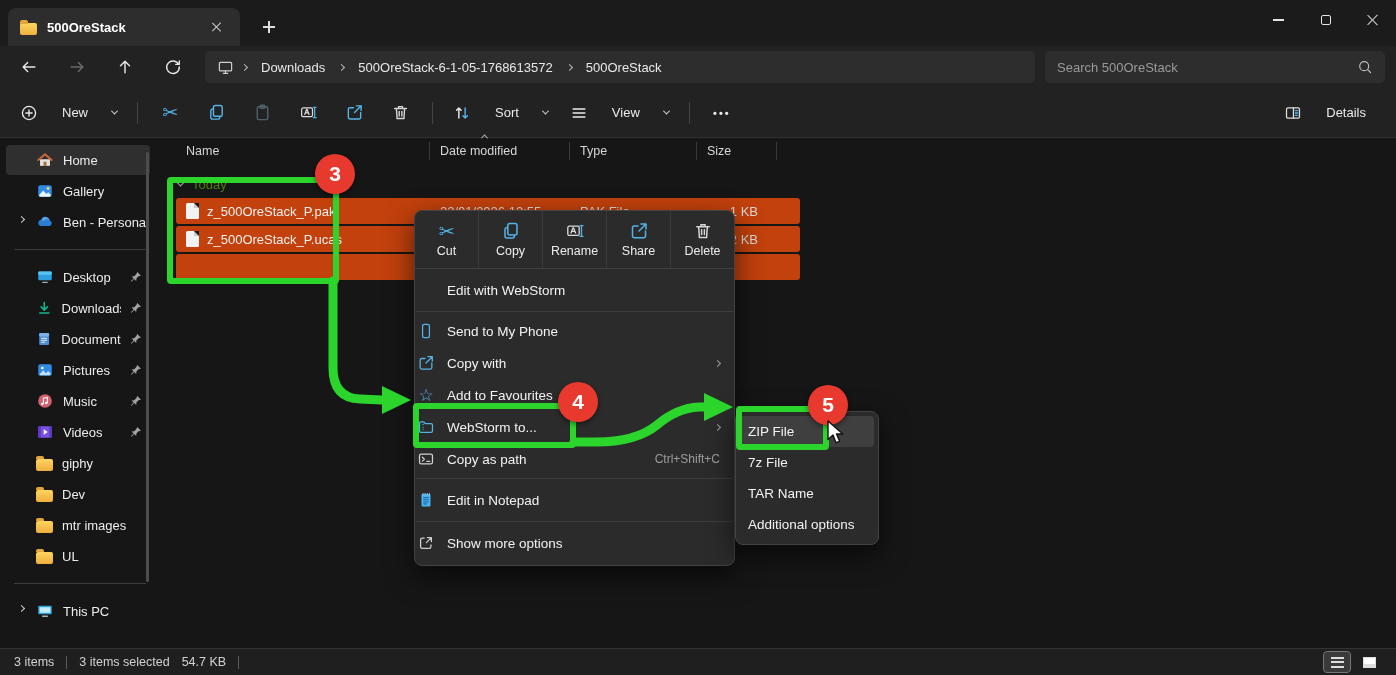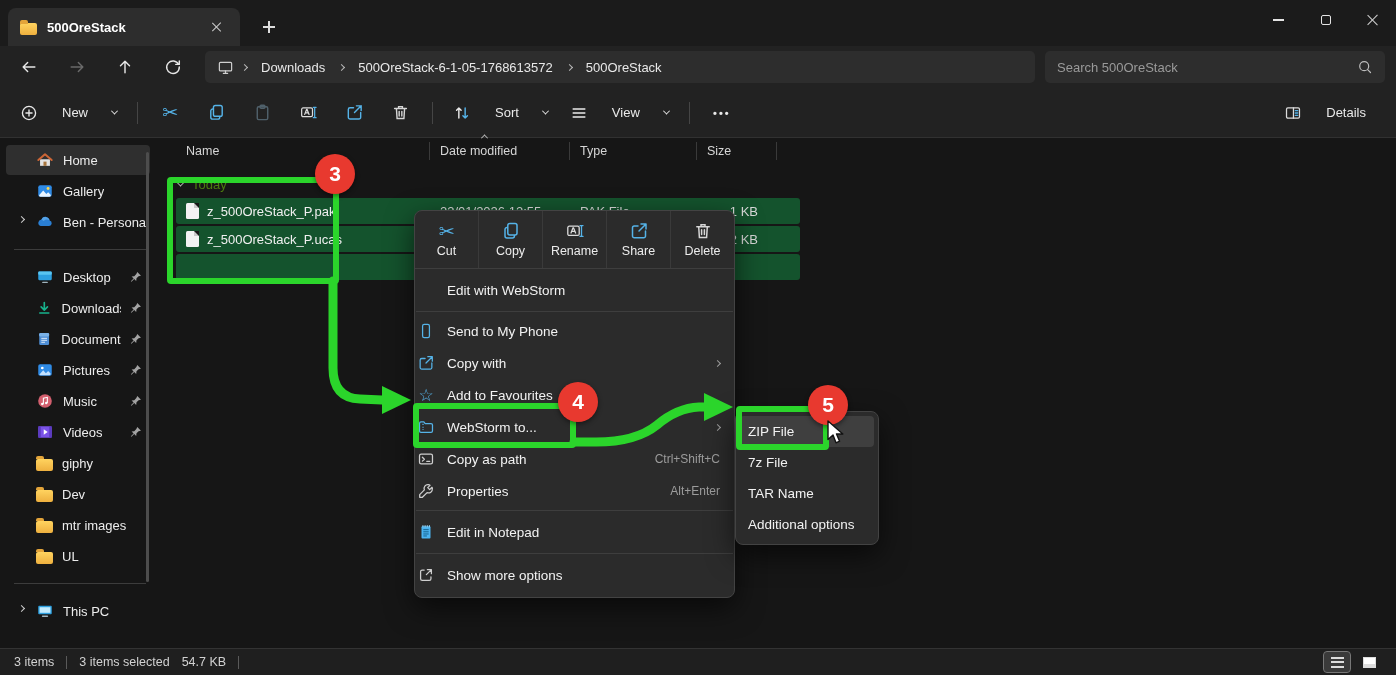--- a/index.html
+++ b/index.html
@@ -73,21 +73,21 @@
   .ic-folder{width:17px;height:12px;background:linear-gradient(180deg,#ffd35f,#eeb03f);border-radius:2px;position:relative;margin-top:3px;flex:none}
   .ic-folder::before{content:"";position:absolute;top:-3px;left:0;width:8px;height:3.5px;background:#e3a43a;border-radius:2px 2px 0 0}
 
   
   .content{position:absolute;left:160px;top:138px;width:1236px;height:510px}
   .cols{display:flex;height:26px;align-items:center;color:#d6d6d6;font-size:12.5px;margin-left:16px}
   .col{padding-left:10px;height:18px;display:flex;align-items:center;border-right:1px solid #3a3a3a;position:relative}
   .col.name{width:254px}.col.date{width:140px}.col.type{width:127px}.col.size{width:80px}
   .sort-caret{position:absolute;top:-8px;left:52px;color:#bdbdbd}
   .group-row{display:flex;align-items:center;gap:9px;height:24px;margin:8px 0 2px 18px;color:#4d7c0f}
-  .rows .row{display:flex;align-items:center;height:26px;margin:2px 0 2px 16px;width:624px;background:#14532d;border-radius:3px}
+  .rows .row{display:flex;align-items:center;height:26px;margin:2px 0 2px 16px;width:624px;background:#c2410c;border-radius:3px}
   .cell{padding-left:10px;white-space:nowrap;overflow:hidden}
   .cell.name{width:254px;display:flex;align-items:center;gap:8px}
   .cell.date{width:140px;color:#d9d9d9}.cell.type{width:127px;color:#d9d9d9}
   .cell.size{width:67px;text-align:right;color:#d9d9d9;padding-right:6px}
   .doc{width:13px;height:16px;background:#f2f2f2;border-radius:1.5px;position:relative;flex:none}
   .doc::before{content:"";position:absolute;right:0;top:0;border-style:solid;border-width:0 5px 5px 0;border-color:transparent #161616 #c9c9c9 transparent}
 
   
   .statusbar{position:absolute;left:0;bottom:0;width:1396px;height:27px;background:#1f1f1f;border-top:1px solid #333;display:flex;align-items:center;padding:0 14px;gap:12px;color:#d2d2d2;font-size:12.5px}
   .sb-sep{width:1px;height:13px;background:#5a5a5a}
@@ -534,29 +534,20 @@
   <div class="mi">
     <span class="mi-icon">
         <svg width="18" height="18" viewBox="0 0 20 20" fill="none" stroke="#cfcfcf" stroke-width="1.4" stroke-linecap="round" stroke-linejoin="round">
           <rect x="2.8" y="4.6" width="14.4" height="10.8" rx="1.8"></rect>
           <path d="M6 8l2.2 2.2L6 12.4M10.8 12.6h3.4"></path>
         </svg>
       </span>
     <span>Copy as path</span>
     <span class="mi-right">Ctrl+Shift+C</span>
   </div>
-  <div class="mi">
-    <span class="mi-icon">
-        <svg width="18" height="18" viewBox="0 0 20 20" fill="none" stroke="#cfcfcf" stroke-width="1.4" stroke-linejoin="round">
-          <path d="M12.6 3a4.2 4.2 0 0 0-4.4 5.8L3 14v3h3l5.2-5.2A4.2 4.2 0 0 0 17 7.4c0-.5-.1-1-.3-1.5l-2.6 2.6-2.2-2.2 2.6-2.6A4.3 4.3 0 0 0 12.6 3z"></path>
-        </svg>
-      </span>
-    <span>Properties</span>
-    <span class="mi-right">Alt+Enter</span>
-  </div>
   <div class="msep"></div>
   <div class="mi tall">
     <span class="mi-icon">
         <svg width="18" height="18" viewBox="0 0 20 20">
           <rect x="5" y="3.6" width="10" height="13.6" rx="1" fill="#4ab3f0"></rect>
           <path d="M7 7.4h6M7 9.8h6M7 12.2h6M7 14.4h4" stroke="#14618f" stroke-width="1.1"></path>
           <path d="M6.6 2.4v2.4M9 2.4v2.4M11.4 2.4v2.4M13.8 2.4v2.4" stroke="#9ed9f8" stroke-width="1.1"></path>
         </svg>
       </span>
     <span>Edit in Notepad</span>

